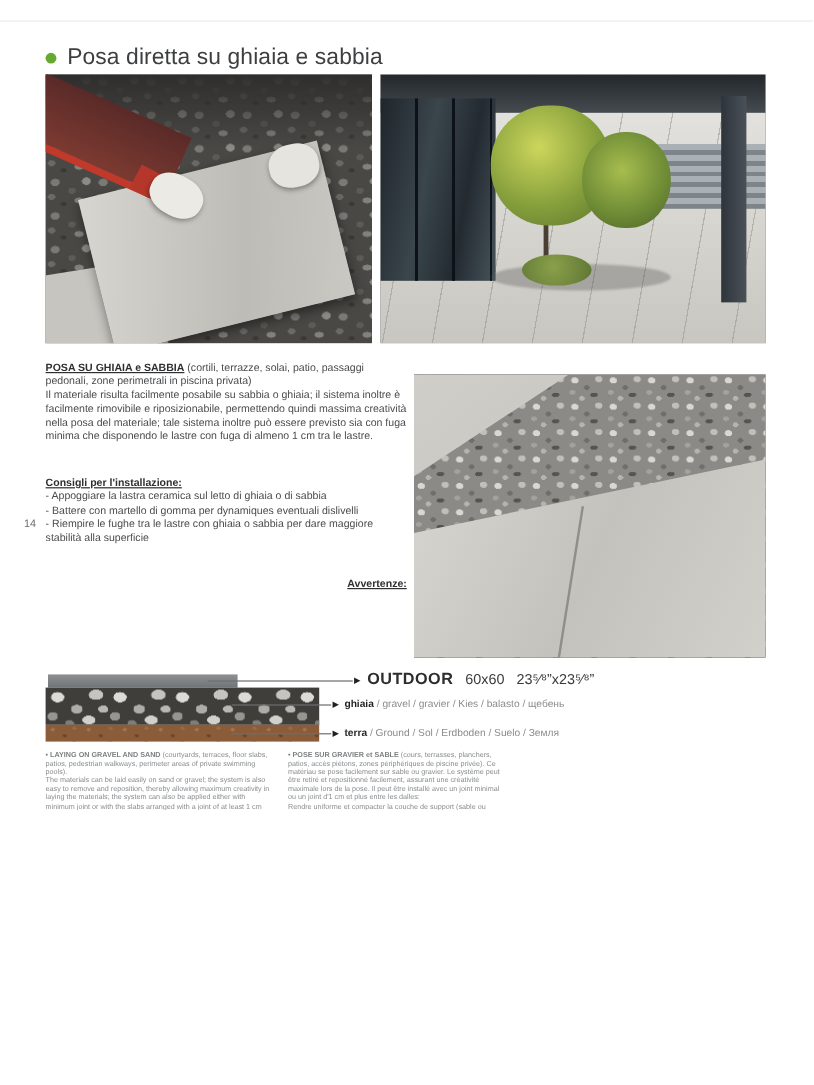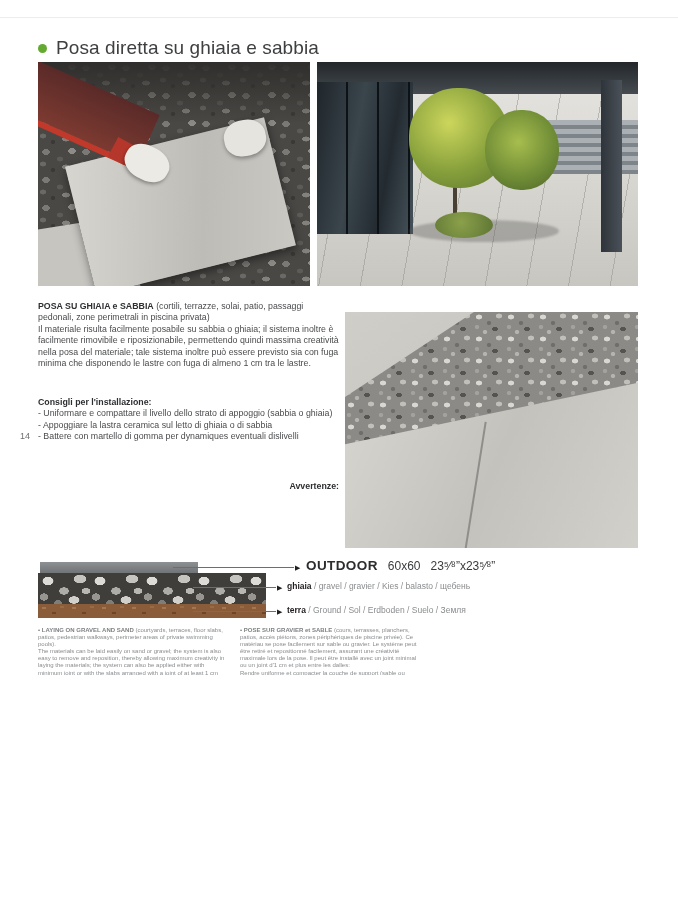--- a/index.html
+++ b/index.html
@@ -98,21 +98,21 @@
      clip-path:polygon(0 56%,100% 30%,100% 100%,0 100%);}
   .p3-seam{position:absolute;left:44%;top:46%;width:2px;height:58%;background:#8f8e8a;
      transform:rotate(9deg);}
   .p3-tile-t{position:absolute;inset:0;background:linear-gradient(140deg,#cfcec9,#bcbbb6);
      clip-path:polygon(0 0,44% 0,0 36%);}
 
   
   .it-col{left:38px;width:301px;font-size:8.8px;line-height:11.4px;color:#4a4b4d;}
   .it-intro{top:301px;} .it-tips{top:397px;} .it-warn{top:481px;text-align:right;}
   .it-col p{margin:0;}
-  .b{font-weight:bold;color:#2e2f31;}
+  .b{font-weight:bold;color:#2e2f31;text-decoration:underline;}
   .pre{white-space:pre-line;}
   .pnum{left:20px;top:431px;font-size:9px;color:#6d6e70;text-align:center;}
 
   
   .diagram{left:38px;top:556px;width:500px;height:68px;}
   .dg-slab{position:absolute;left:2px;top:6px;width:158px;height:11px;
      background:linear-gradient(#8e9194,#717477);}
   .dg-gravel{position:absolute;left:0;top:17px;width:228px;height:31px;}
   .dg-soil{position:absolute;left:0;top:48px;width:228px;height:14px;}
   .dg-line{position:absolute;height:1px;background:#6d6e70;}
@@ -180,23 +180,23 @@
 
   <div class="abs pnum">14</div>
 
   <div class="abs it-col it-intro">
     <p><span class="b">POSA SU GHIAIA e SABBIA</span><span> (cortili, terrazze, solai, patio, passaggi pedonali, zone perimetrali in piscina privata)</span></p>
     <p>Il materiale risulta facilmente posabile su sabbia o ghiaia; il sistema inoltre è facilmente rimovibile e riposizionabile, permettendo quindi massima creatività nella posa del materiale; tale sistema inoltre può essere previsto sia con fuga minima che disponendo le lastre con fuga di almeno 1 cm tra le lastre.</p>
   </div>
 
   <div class="abs it-col it-tips">
     <p class="b">Consigli per l'installazione:</p>
-    <p>- Uniformare e compattare il livello dello strato di appoggio (sabbia o ghiaia)</p>
     <p>- Appoggiare la lastra ceramica sul letto di ghiaia o di sabbia</p>
     <p>- Battere con martello di gomma per dynamiques eventuali dislivelli</p>
+    <p>- Riempire le fughe tra le lastre con ghiaia o sabbia per dare maggiore stabilità alla superficie</p>
   </div>
 
   <div class="abs it-col it-warn">
     <p class="b">Avvertenze:</p>
   </div>
 
   <div class="abs diagram">
     <div class="dg-slab"></div>
     <div class="dg-gravel gravel-big"></div>
     <div class="dg-soil soil"></div>

